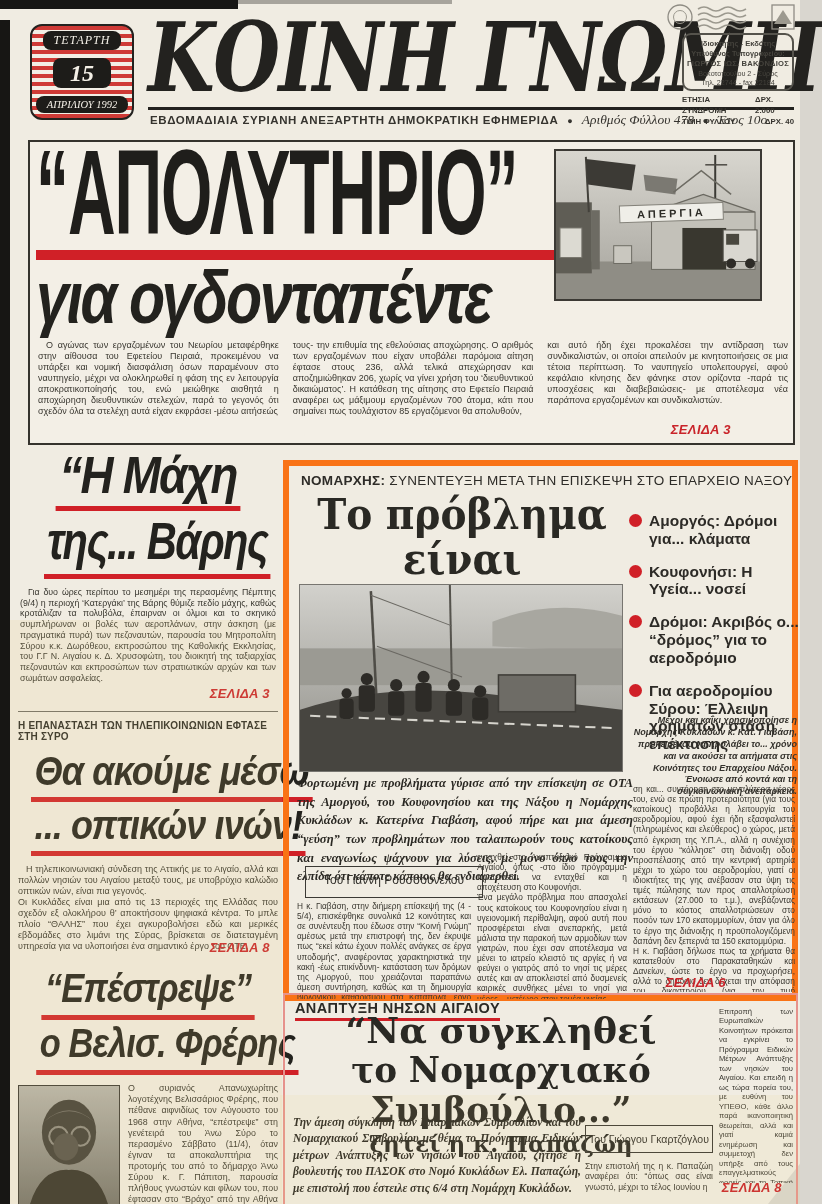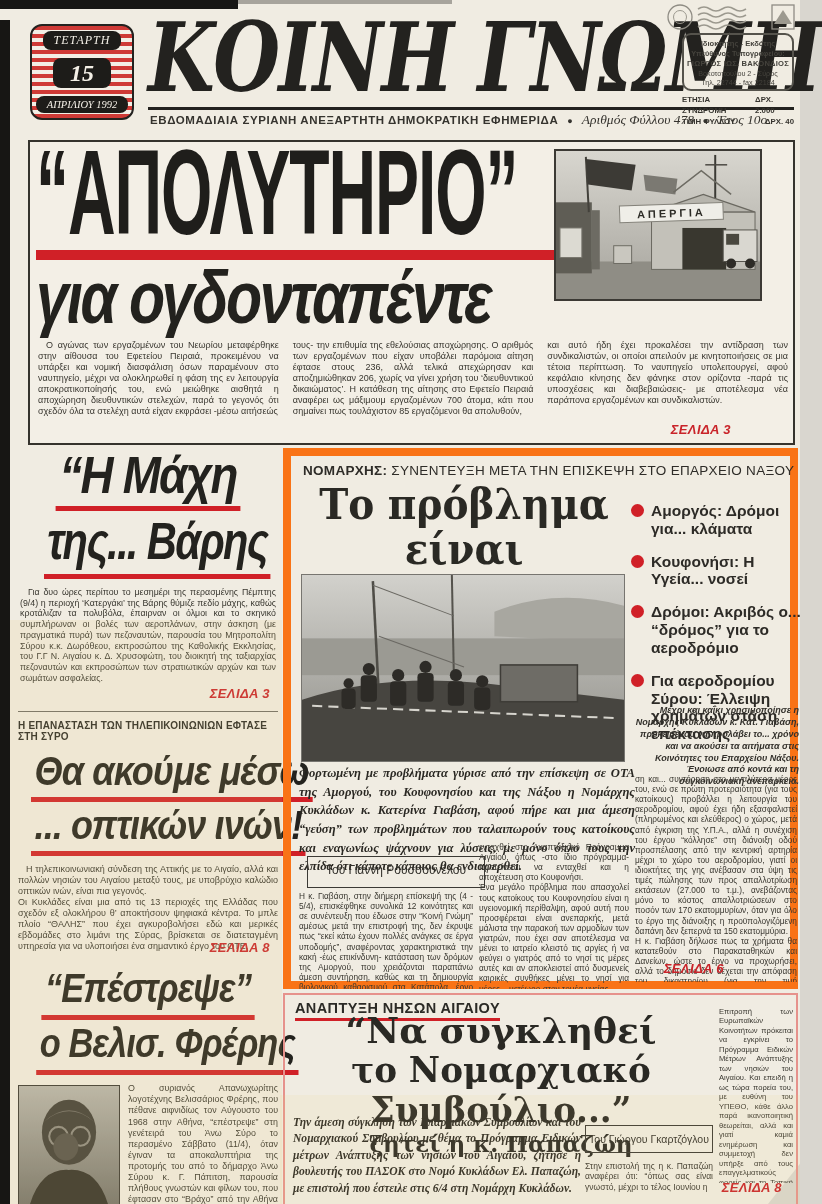--- a/index.html
+++ b/index.html
@@ -72,21 +72,21 @@
   .opt-kicker{font-size:10px;font-weight:bold;letter-spacing:.2px;color:#2b2a26;margin:2px 0 6px;}
   .opt-l1,.opt-l2{font-size:40px;line-height:46px;transform:scaleX(.90);transform-origin:center top;letter-spacing:-1px;}
   .opt-body{margin-top:8px;font-size:9px;text-indent:8px;}
   .freris-l1,.freris-l2{font-size:40px;line-height:47px;transform:scaleX(.86);transform-origin:center top;letter-spacing:-1px;}
   .freris-wrap{margin-top:8px;overflow:hidden;}
   .freris-photo{float:left;width:102px;margin:2px 8px 2px 0;}
   .freris-photo .ph{width:100px;height:128px;border:1.5px solid #3b3934;background:#8e8c85;}
   .freris-photo svg{display:block;width:100%;height:100%;}
   .freris-b1{font-size:8.9px;line-height:1.25;text-align:justify;color:#38362f;}
   
-  .nombox{position:absolute;left:283px;top:448px;width:515px;height:541px;border:8px solid #f97316;box-sizing:border-box;padding-left:8px;}
+  .nombox{position:absolute;left:283px;top:460px;width:515px;height:541px;border:6px solid #f97316;box-sizing:border-box;padding-left:8px;}
   .nm-kicker{position:absolute;left:12px;top:7px;font-size:13.5px;letter-spacing:.3px;color:#2e2c28;white-space:nowrap;}
   .nm-kicker b{font-weight:bold;}
   .nm-headline{position:absolute;left:2px;top:26px;width:342px;text-align:center;
                font-family:"DejaVu Serif",serif;font-weight:bold;color:#2a2924;
                font-size:42px;line-height:45px;transform:scaleX(.93);transform-origin:center top;}
   .nm-bullets{position:absolute;left:340px;top:46px;width:170px;list-style:none;margin:0;padding:0;}
   .nm-bullets li{display:flex;gap:7px;margin-bottom:15px;font-size:15.5px;font-weight:bold;line-height:1.15;color:#2d2b27;}
   .dot{width:13px;height:13px;border-radius:50%;background:#d02027;flex:0 0 13px;margin-top:2px;}
   .nm-photo{position:absolute;left:10px;top:118px;width:324px;height:188px;border:1.5px solid #777570;box-sizing:border-box;background:#a3a19b;}
   .nm-photo svg{display:block;width:100%;height:100%;}

